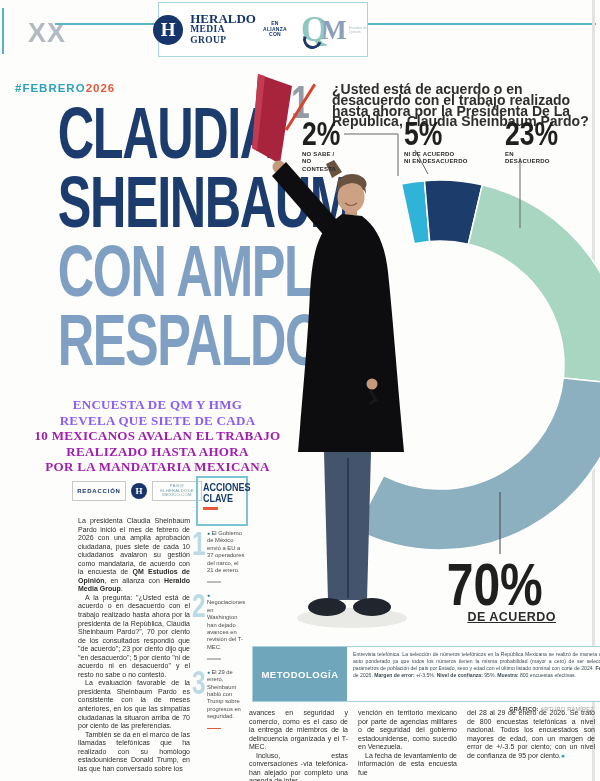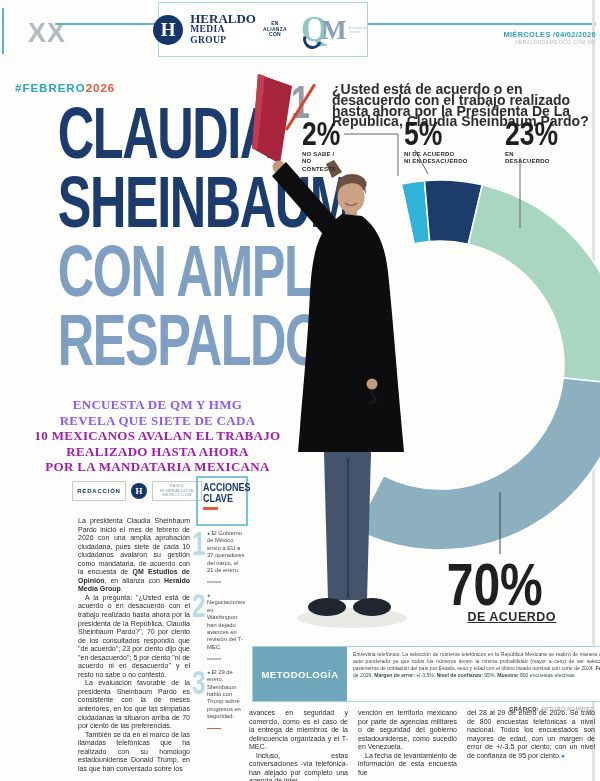--- a/index.html
+++ b/index.html
@@ -127,24 +127,20 @@
     </div>
     <div class="mh-div"></div>
     <div class="qm">
       <span class="q">Q</span>
       <span class="m">M</span>
       <span class="swoosh"></span>
       <span class="sub">Estudios de Opinión</span>
     </div>
   </div>
 
-  <div class="abs dateblock">
-    <div class="d1">MIÉRCOLES /04/02/2026</div>
-    <div class="d2">HERALDODEMEXICO.COM.MX</div>
-  </div>
 
   <div class="abs kicker">
     <span class="kh">#FEBRERO</span><span class="ky">2026</span>
   </div>
   <div class="abs hl-block">
     <div class="hl dark">CLAUDIA</div>
     <div class="hl dark">SHEINBAUM,</div>
     <div class="hl light">CON AMPLIO</div>
     <div class="hl light">RESPALDO</div>
   </div>

